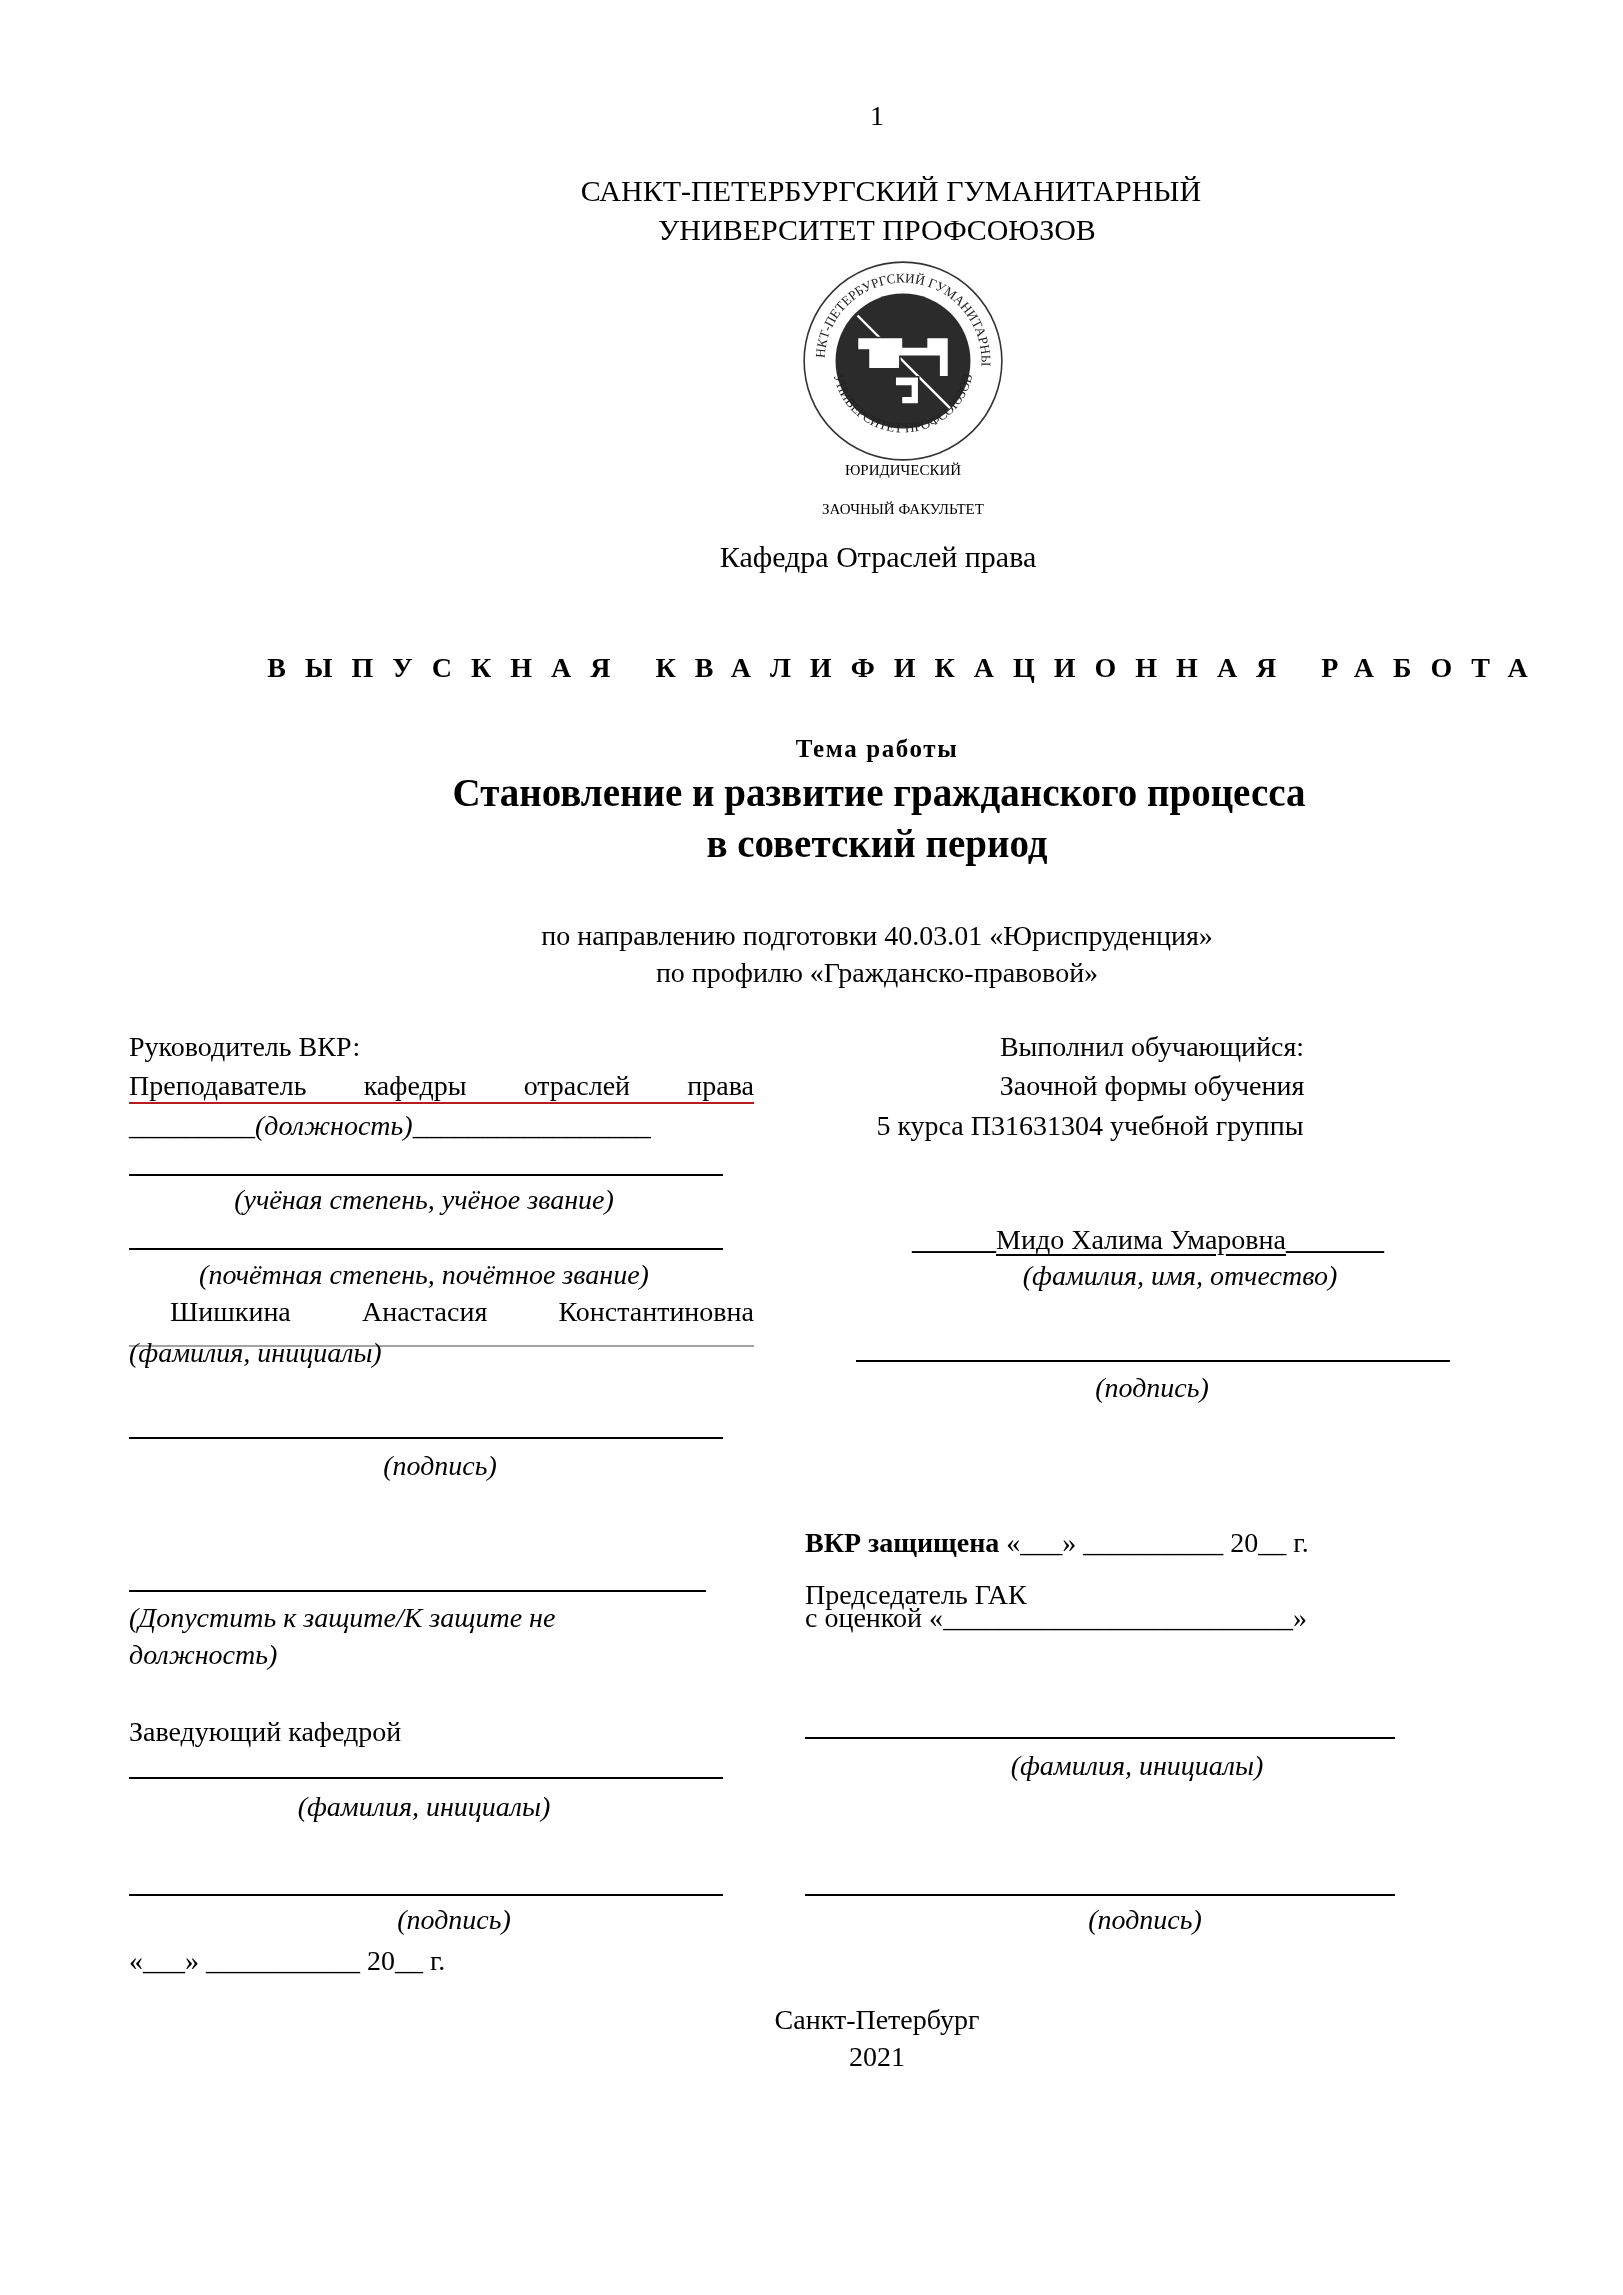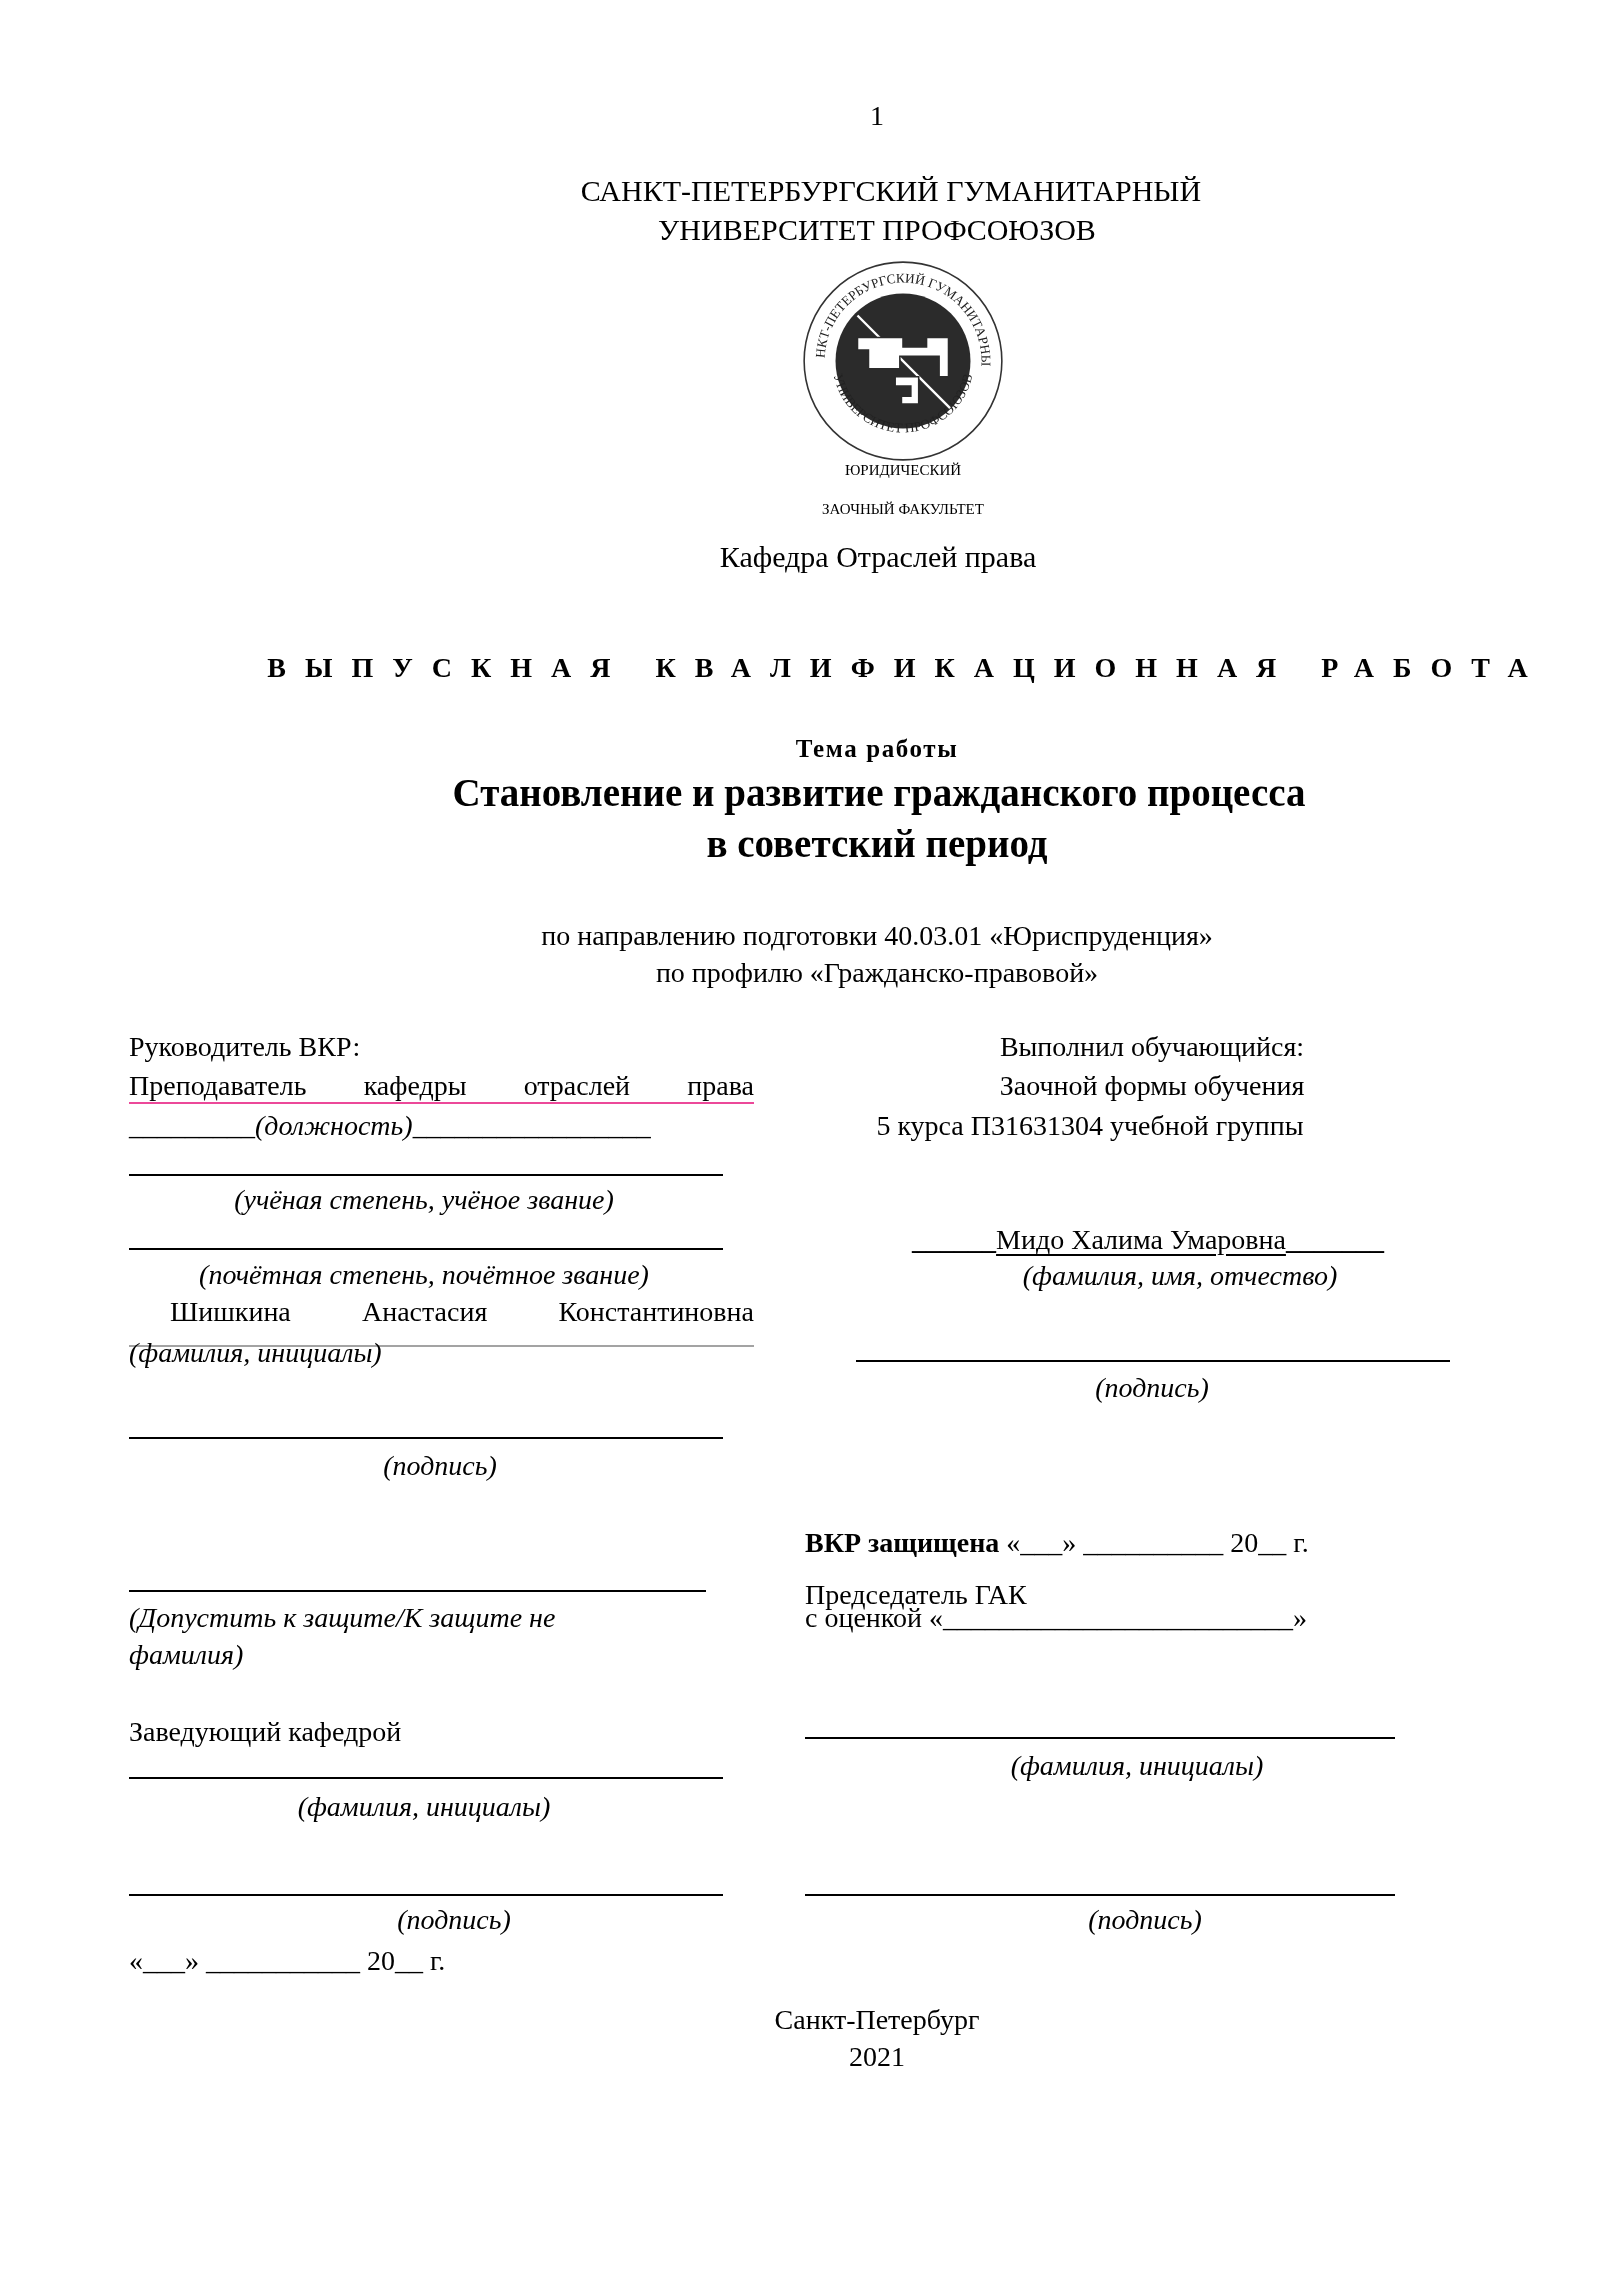--- a/index.html
+++ b/index.html
@@ -55,21 +55,21 @@
 <div class="t c fs36 b spaced" style="left:875px; top:654px;">ВЫПУСКНАЯ КВАЛИФИКАЦИОННАЯ РАБОТА</div>
 
 <div class="t c b" style="left:877px; top:736px; font-size:25px; letter-spacing:1.6px;">Тема работы</div>
 <div class="t c b" style="left:879px; top:773px; font-size:39px;">Становление и развитие гражданского процесса</div>
 <div class="t c b" style="left:877px; top:824px; font-size:39px;">в советский период</div>
 
 <div class="t c fs36" style="left:877px; top:922px;">по направлению подготовки 40.03.01 «Юриспруденция»</div>
 <div class="t c fs36" style="left:877px; top:959px;">по профилю «Гражданско-правовой»</div>
 
 <div class="t fs36" style="left:129px; top:1033px;">Руководитель ВКР:</div>
-<div class="t fs36 just" style="left:129px; top:1072px; width:625px; border-bottom:2px solid #ec4899; padding-bottom:1.6px;">
+<div class="t fs36 just" style="left:129px; top:1072px; width:625px; border-bottom:2px solid #b91c1c; padding-bottom:1.6px;">
   <span>Преподаватель</span>
   <span>кафедры</span>
   <span>отраслей</span>
   <span>права</span>
 </div>
 <div class="t fs36" style="left:129px; top:1112px;">
   <span>_________</span><span class="it">(должность)</span><span>_________________</span>
 </div>
 <div class="line" style="left:129px; top:1174px; width:594px;"></div>
 <div class="t c fs36 it" style="left:424px; top:1186px;">(учёная степень, учёное звание)</div>
@@ -78,21 +78,21 @@
 <div class="t fs36 just" style="left:129px; top:1298px; width:625px; border-bottom:2px solid #a3a3a3; padding-bottom:19px; box-sizing:border-box; padding-left:41px;">
   <span>Шишкина</span>
   <span>Анастасия</span>
   <span>Константиновна</span>
 </div>
 <div class="t fs36 it" style="left:129px; top:1339px;">(фамилия, инициалы)</div>
 <div class="line" style="left:129px; top:1437px; width:594px;"></div>
 <div class="t c fs36 it" style="left:440px; top:1452px;">(подпись)</div>
 <div class="line" style="left:129px; top:1590px; width:577px;"></div>
 <div class="t fs36 it" style="left:129px; top:1604px;">(Допустить к защите/К защите не</div>
-<div class="t fs36 it" style="left:129px; top:1641px;">фамилия)</div>
+<div class="t fs36 it" style="left:129px; top:1641px;">должность)</div>
 
 <div class="t fs36" style="left:129px; top:1718px;">Заведующий кафедрой</div>
 <div class="line" style="left:129px; top:1777px; width:594px;"></div>
 <div class="t c fs36 it" style="left:424px; top:1793px;">(фамилия, инициалы)</div>
 <div class="line" style="left:129px; top:1894px; width:594px;"></div>
 <div class="t c fs36 it" style="left:454px; top:1906px;">(подпись)</div>
 <div class="t fs36" style="left:129px; top:1947px;">«___» ___________ 20__ г.</div>
 
 <div class="t c fs36" style="left:1152px; top:1033px;">Выполнил обучающийся:</div>
 <div class="t c fs36" style="left:1152px; top:1072px;">Заочной формы обучения</div>

